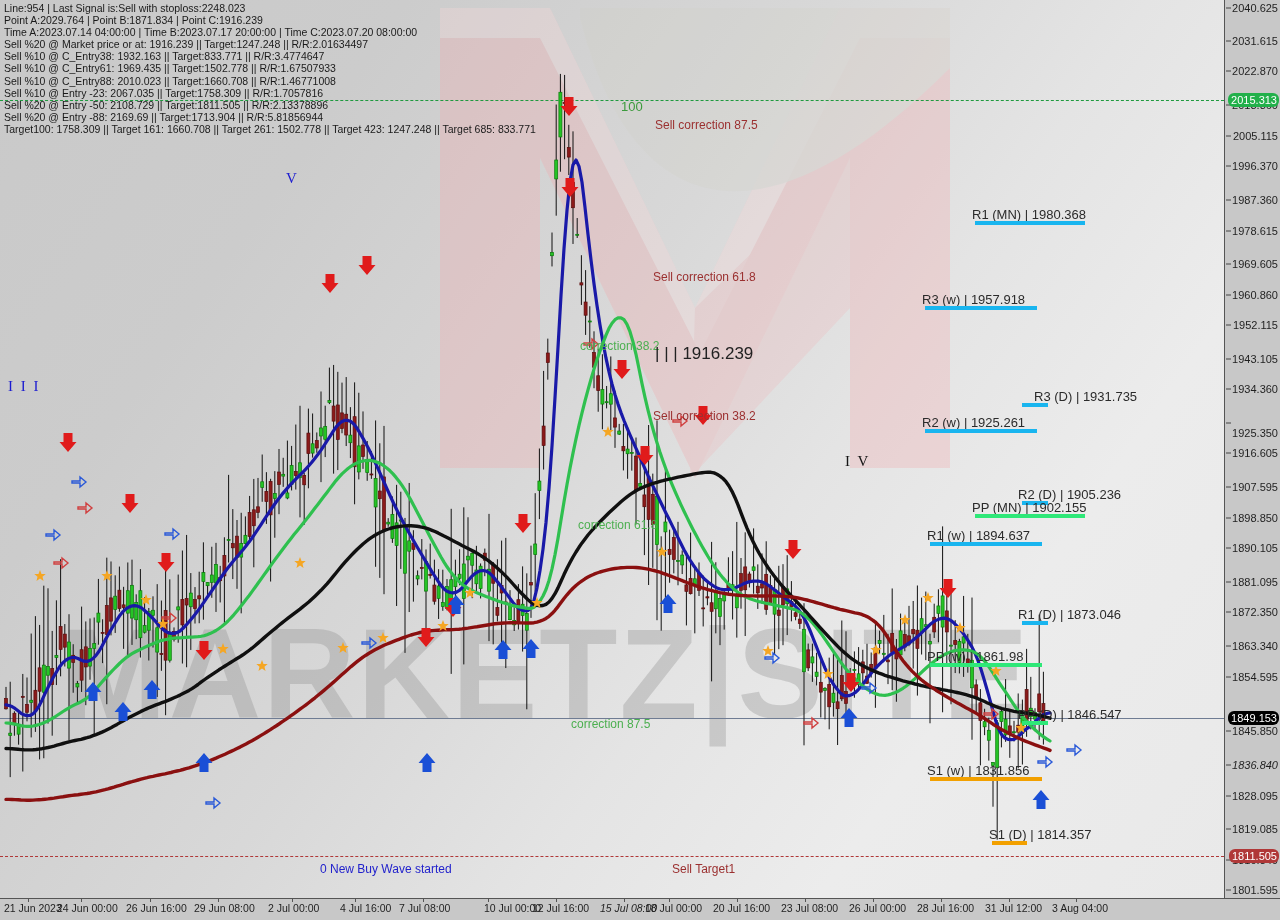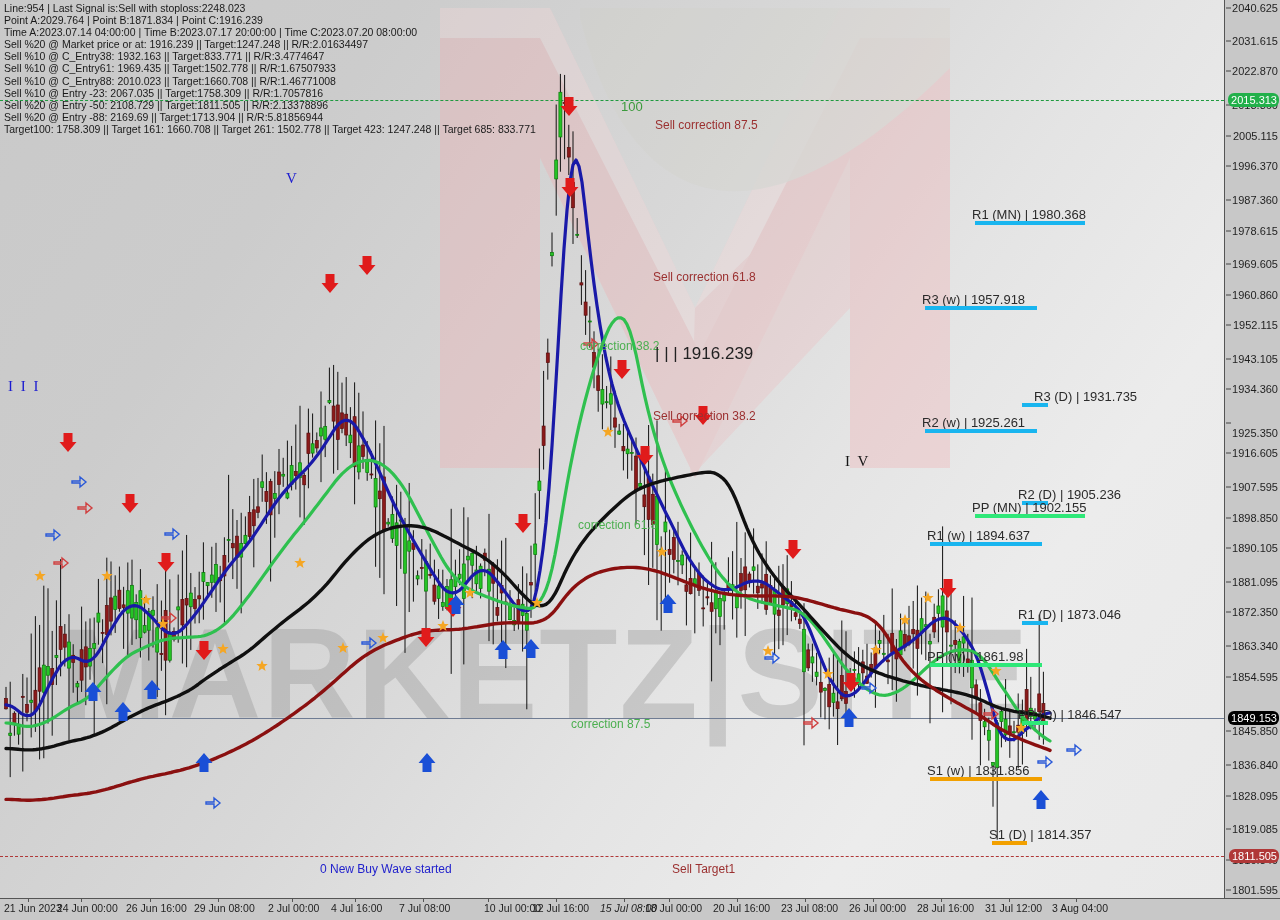--- a/index.html
+++ b/index.html
@@ -774,21 +774,21 @@
       <div class="ptick" style="top: 582px;">1881.095</div>
       <div class="ptick-mark" style="top: 612px;"></div>
       <div class="ptick" style="top: 612px;">1872.350</div>
       <div class="ptick-mark" style="top: 646px;"></div>
       <div class="ptick" style="top: 646px;">1863.340</div>
       <div class="ptick-mark" style="top: 677px;"></div>
       <div class="ptick" style="top: 677px;">1854.595</div>
       <div class="ptick-mark" style="top: 731px;"></div>
       <div class="ptick" style="top: 731px;">1845.850</div>
       <div class="ptick-mark" style="top: 765px;"></div>
-      <div class="ptick" style="top: 765px;">1836.840</div>
+      <div class="ptick" style="top: 765px; font-style: italic;">1836.840</div>
       <div class="ptick-mark" style="top: 796px;"></div>
       <div class="ptick" style="top: 796px;">1828.095</div>
       <div class="ptick-mark" style="top: 829px;"></div>
       <div class="ptick" style="top: 829px;">1819.085</div>
       <div class="ptick-mark" style="top: 860px;"></div>
       <div class="ptick" style="top: 860px;">1810.340</div>
       <div class="ptick-mark" style="top: 890px;"></div>
       <div class="ptick" style="top: 890px;">1801.595</div>
       <div class="ptick-badge" style="top: 100px; background: rgb(33, 176, 74); color: rgb(255, 255, 255);">2015.313</div>
       <div class="ptick-badge" style="top: 718px; background: rgb(0, 0, 0); color: rgb(255, 255, 255);">1849.153</div>
@@ -801,21 +801,21 @@
       <div class="ttick" style="left: 4px;">21 Jun 2023</div>
       <div class="tgrid" style="left: 81px;"></div>
       <div class="ttick" style="left: 57px;">24 Jun 00:00</div>
       <div class="tgrid" style="left: 150px;"></div>
       <div class="ttick" style="left: 126px;">26 Jun 16:00</div>
       <div class="tgrid" style="left: 218px;"></div>
       <div class="ttick" style="left: 194px;">29 Jun 08:00</div>
       <div class="tgrid" style="left: 292px;"></div>
       <div class="ttick" style="left: 268px;">2 Jul 00:00</div>
       <div class="tgrid" style="left: 355px;"></div>
-      <div class="ttick" style="left: 331px;">4 Jul 16:00</div>
+      <div class="ttick" style="left: 340px;">4 Jul 16:00</div>
       <div class="tgrid" style="left: 423px;"></div>
       <div class="ttick" style="left: 399px;">7 Jul 08:00</div>
       <div class="tgrid" style="left: 488px;"></div>
       <div class="ttick" style="left: 484px;">10 Jul 00:00</div>
       <div class="tgrid" style="left: 556px;"></div>
       <div class="ttick" style="left: 532px;">12 Jul 16:00</div>
       <div class="tgrid" style="left: 624px;"></div>
       <div class="ttick" style="left: 600px; font-style: italic;">15 Jul 08:00</div>
       <div class="tgrid" style="left: 669px;"></div>
       <div class="ttick" style="left: 645px;">18 Jul 00:00</div>

